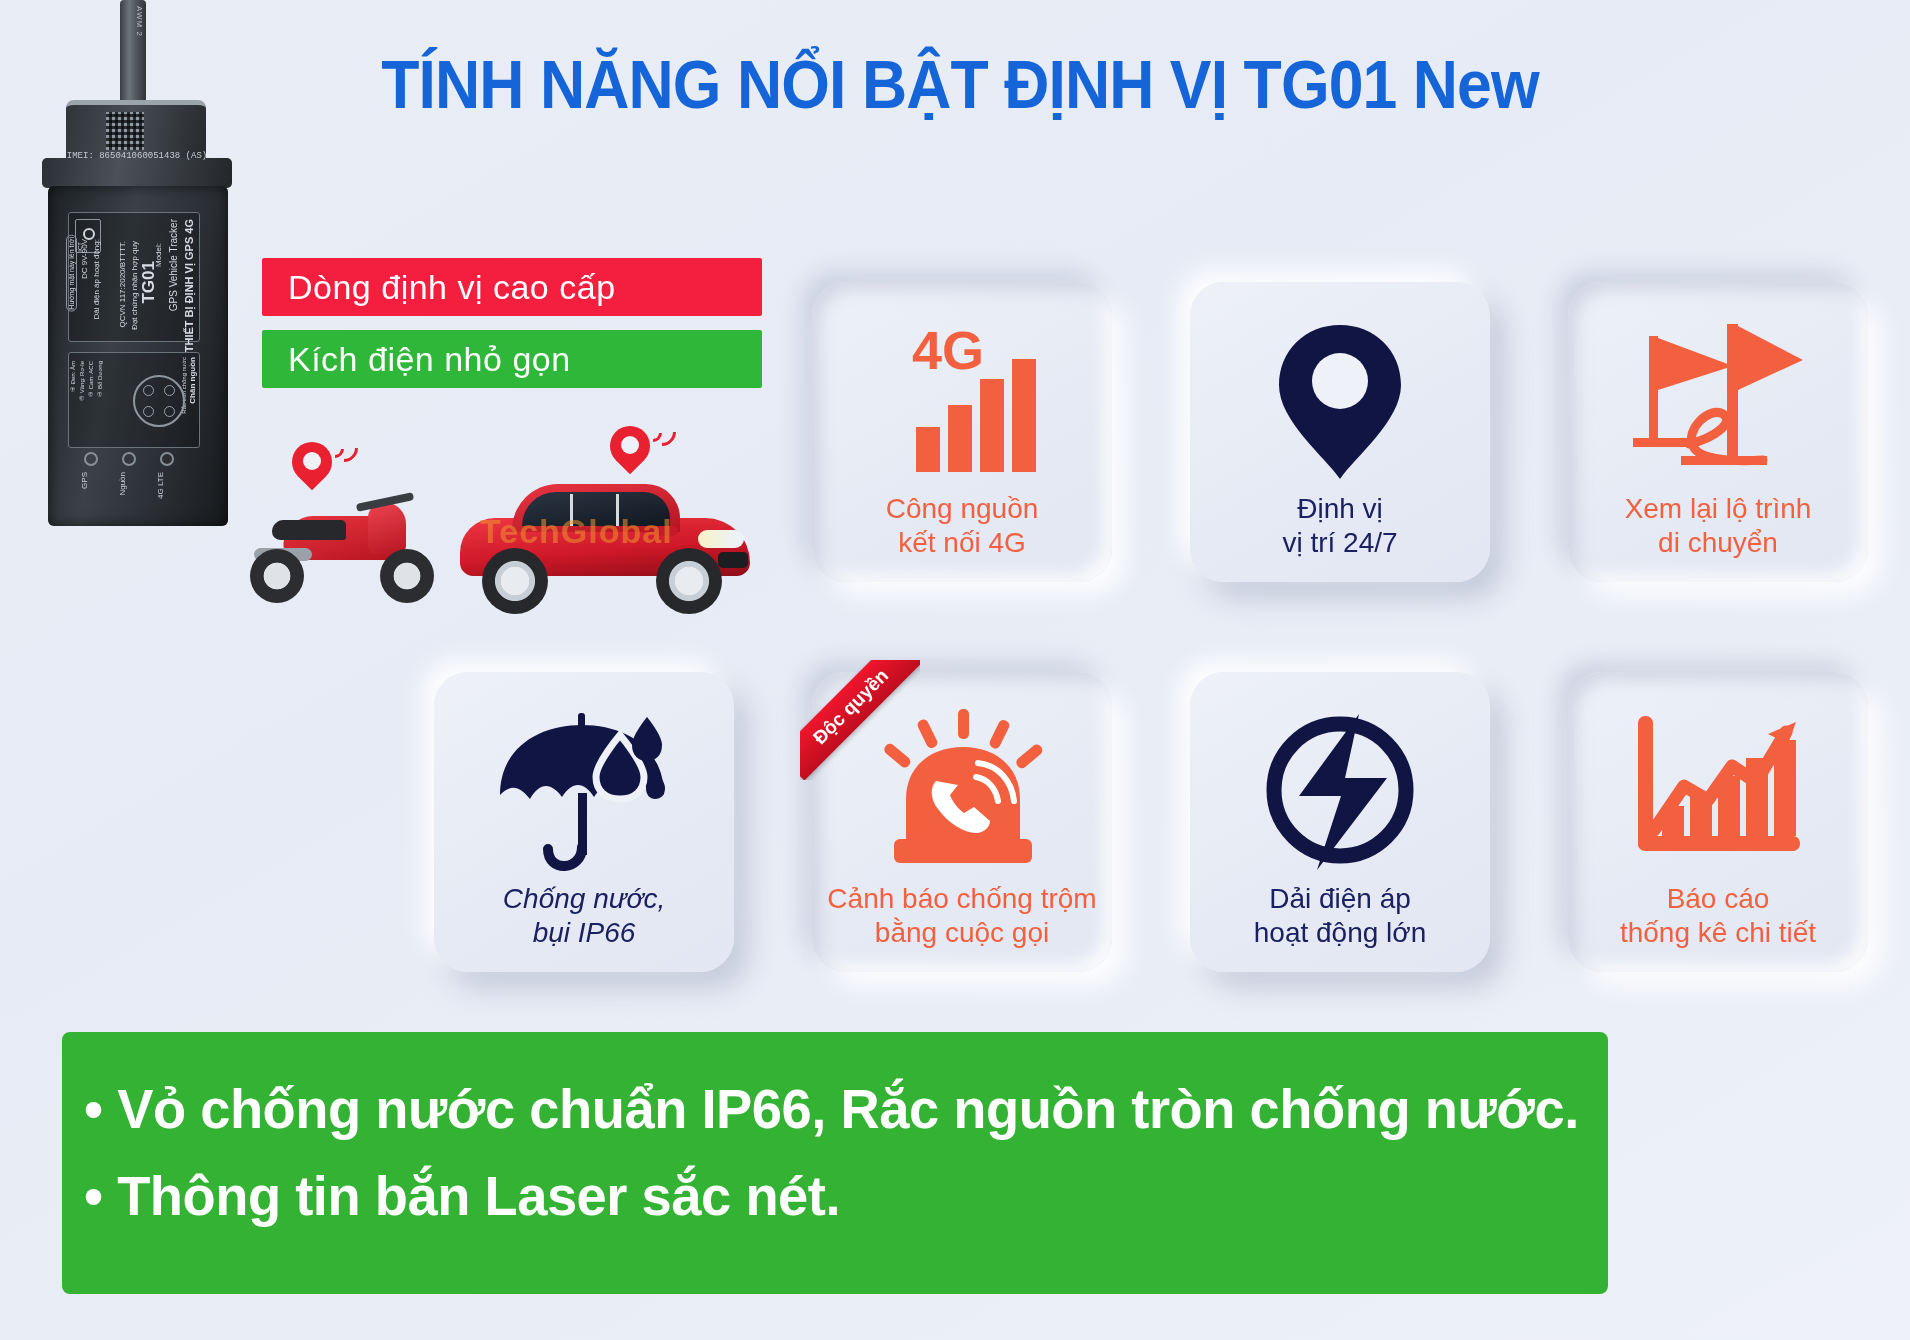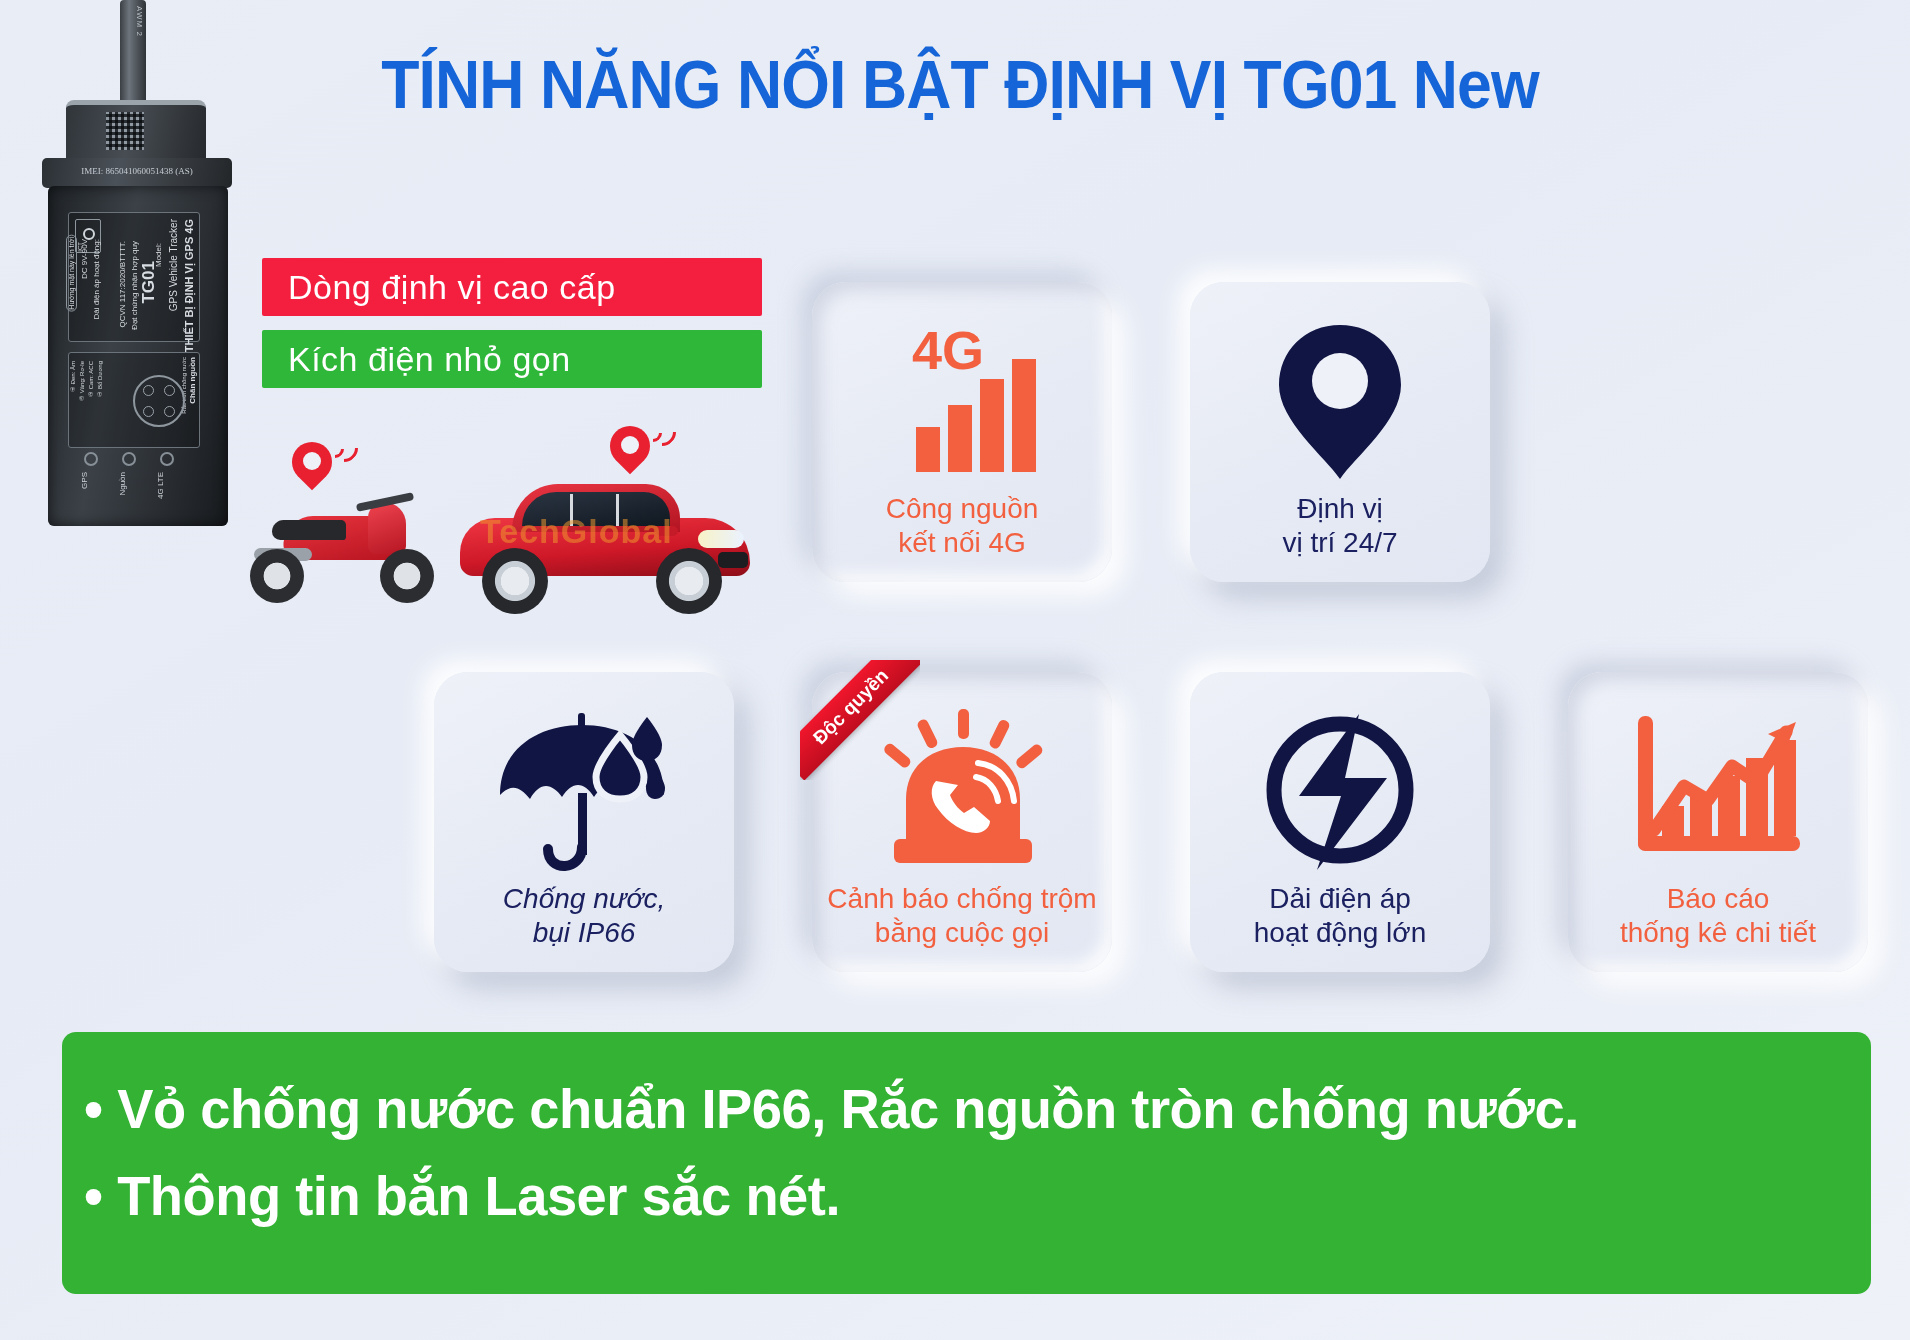--- a/index.html
+++ b/index.html
@@ -62,23 +62,23 @@
       repeating-linear-gradient(0deg,#c9ced4 0 3px, #2b3035 3px 6px);
     background-blend-mode: multiply;
     opacity:.85;
   }
   .dev-band {
     position:absolute; left:24px; top:158px; width:190px; height:30px;
     background: linear-gradient(100deg,#2b3035,#4b5158 40%,#232629);
     border-radius:5px;
   }
   .dev-imei {
-    position:absolute; left:30px; top:166px; width:178px;
+    position:absolute; left:30px; top:151px; width:178px;
     color:#c6ccd3; font-size:9px; text-align:center;
-    font-family:Liberation Serif, serif;
+    font-family:Liberation Mono, monospace;
     white-space:nowrap;
   }
   .dev-body {
     position:absolute; left:30px; top:186px; width:180px; height:340px;
     background: linear-gradient(100deg,#1e2226,#3b4147 38%,#2a2e33 70%,#171a1d);
     border-radius:6px;
     box-shadow: inset 0 0 14px rgba(0,0,0,.6);
   }
   .dev-panel {
     position:absolute; left:50px; top:212px; width:132px; height:130px;
@@ -218,23 +218,23 @@
     transform: rotate(-45deg);
     display:flex; align-items:center; justify-content:center;
     color:#fff; font-size:19px; font-weight:bold;
     font-family:"Liberation Sans", sans-serif;
     box-shadow: 0 2px 5px rgba(0,0,0,.25);
   }
 
   
   #banner {
     position:absolute; left:62px; top:1032px;
-    width:1809px; height:262px;
+    width:1546px; height:262px;
     background:#33b233;
-    border-radius:14px;
+    border-radius:8px;
     padding: 34px 0 0 22px;
   }
   #banner .line {
     color:#fff; font-size:56px; font-weight:bold;
     font-family:"Liberation Sans Narrow","Liberation Sans",sans-serif;
     letter-spacing:-0.5px;
     line-height: 1.55;
     white-space:nowrap;
     transform: scaleX(0.97);
     transform-origin: left center;
@@ -361,20 +361,37 @@
     <div class="card-icon">
       <svg width="150" height="170" viewBox="0 0 150 170" aria-hidden="true">
         <path d="M75 8 C40 8 14 34 14 68 C14 104 60 140 75 162 C90 140 136 104 136 68 C136 34 110 8 75 8 Z" fill="#111544"></path>
         <circle cx="75" cy="64" r="28" fill="#eef1f8"></circle>
       </svg>
     </div>
     <div class="card-label navy">Định vị
 vị trí 24/7</div>
   </div>
 
+  <div class="card inset" style="left:1568px; top:282px;">
+    <div class="card-icon">
+      <svg width="190" height="165" viewBox="0 0 190 165" aria-hidden="true">
+        <g fill="#f2603f">
+          <rect x="26" y="16" width="9" height="110"></rect>
+          <polygon points="35,18 110,46 35,70"></polygon>
+          <rect x="104" y="4" width="11" height="140"></rect>
+          <polygon points="115,6 180,40 115,70"></polygon>
+          <rect x="10" y="118" width="62" height="9"></rect>
+          <rect x="58" y="136" width="86" height="9"></rect>
+        </g>
+        <path d="M66 124 C92 118 112 102 100 94 C86 86 62 110 70 126 C76 140 110 142 140 140" stroke="#f2603f" stroke-width="9" fill="none" stroke-linecap="round"></path>
+      </svg>
+    </div>
+    <div class="card-label orange">Xem lại lộ trình
+di chuyển</div>
+  </div>
 
 
   <div class="card" style="left:434px; top:672px;font-style:italic;">
     <div class="card-icon">
       <svg width="185" height="170" viewBox="0 0 185 170" aria-hidden="true">
         <g fill="#111544">
           <rect x="86" y="6" width="7" height="22" rx="3"></rect>
           <path d="M8 88 C8 40 48 18 90 18 C132 18 172 40 172 88
                    C156 74 144 80 134 92 C124 76 112 74 102 90
                    C92 74 80 74 70 90 C60 76 48 74 38 92 C28 80 20 76 8 88 Z"></path>

